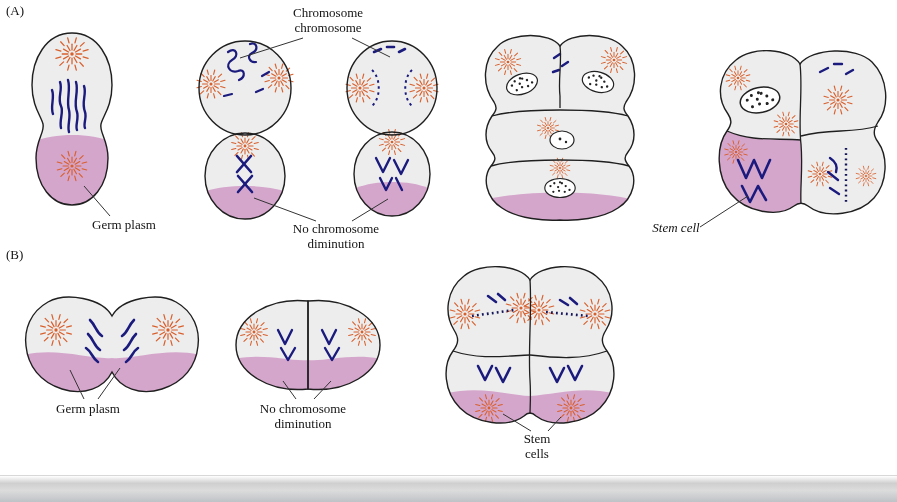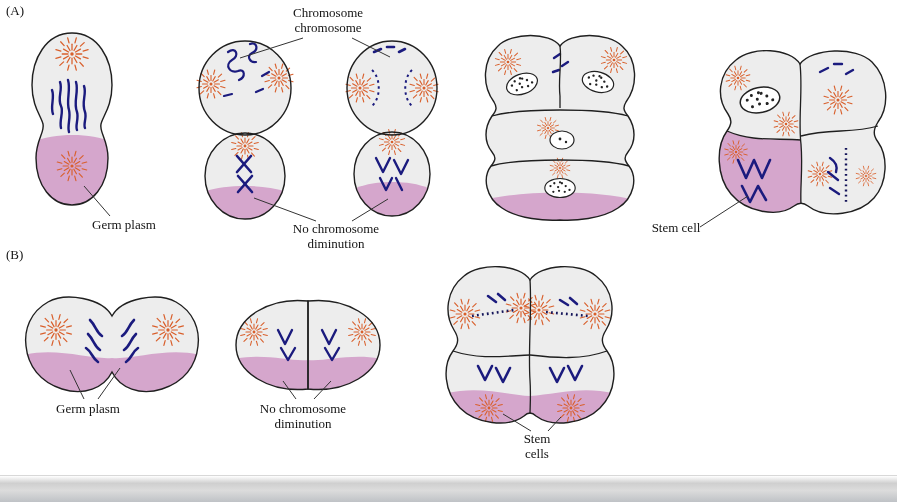--- a/index.html
+++ b/index.html
@@ -285,19 +285,19 @@
     <line x1="548" y1="431" x2="561" y2="417"></line>
   </g>
 </svg>
 
   <div class="panel-letter" style="left:6px;top:3px;">(A)</div>
   <div class="panel-letter" style="left:6px;top:247px;">(B)</div>
 
   <div class="lbl center" style="left:277px;top:5px;width:102px;">Chromosome chromosome</div>
   <div class="lbl" style="left:92px;top:217px;">Germ plasm</div>
   <div class="lbl center" style="left:282px;top:221px;width:108px;">No chromosome diminution</div>
-  <div class="lbl center" style="left:645px;top:220px;width:62px;">Stem cell</div>
+  <div class="lbl center" style="left:645px;top:220px;width:62px;font-style:italic;">Stem cell</div>
   <div class="lbl center" style="left:48px;top:401px;width:80px;">Germ plasm</div>
   <div class="lbl center" style="left:247px;top:401px;width:112px;">No chromosome diminution</div>
   <div class="lbl center" style="left:515px;top:431px;width:44px;font-family:Liberation Serif, serif;">Stem cells</div>
 
   <div class="bottom-bar"></div>
 </div>
 
 </body></html>

